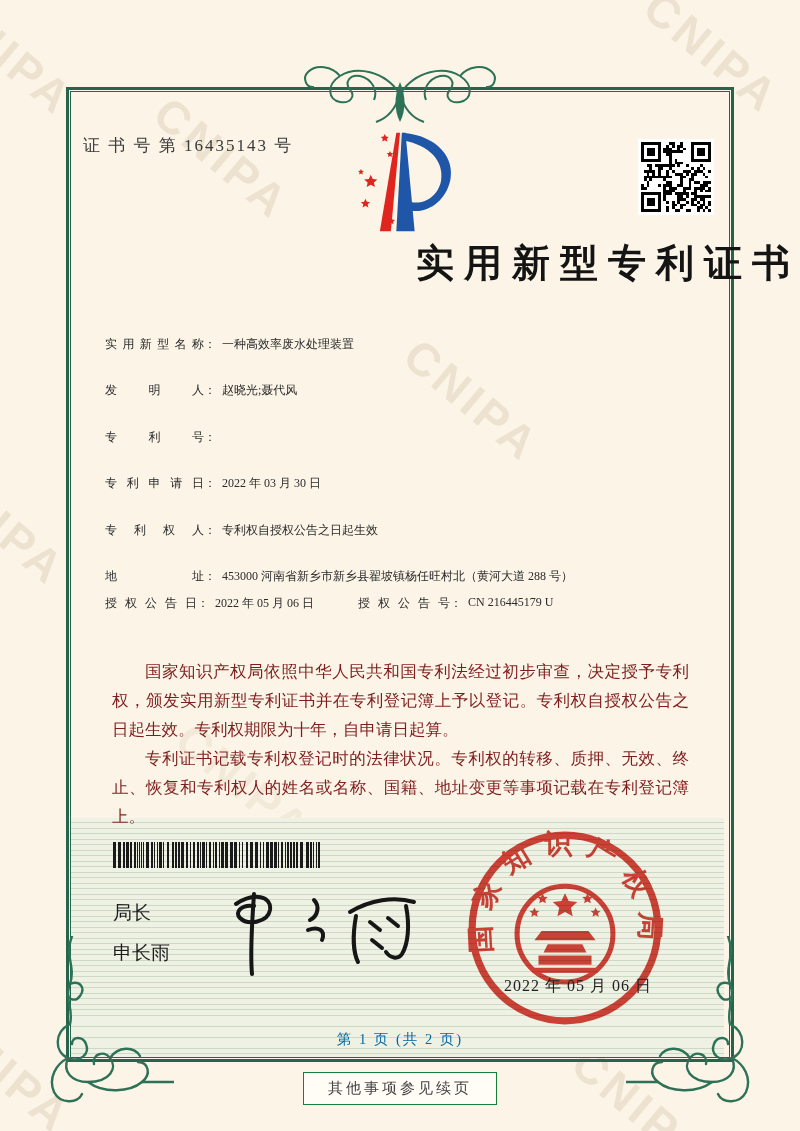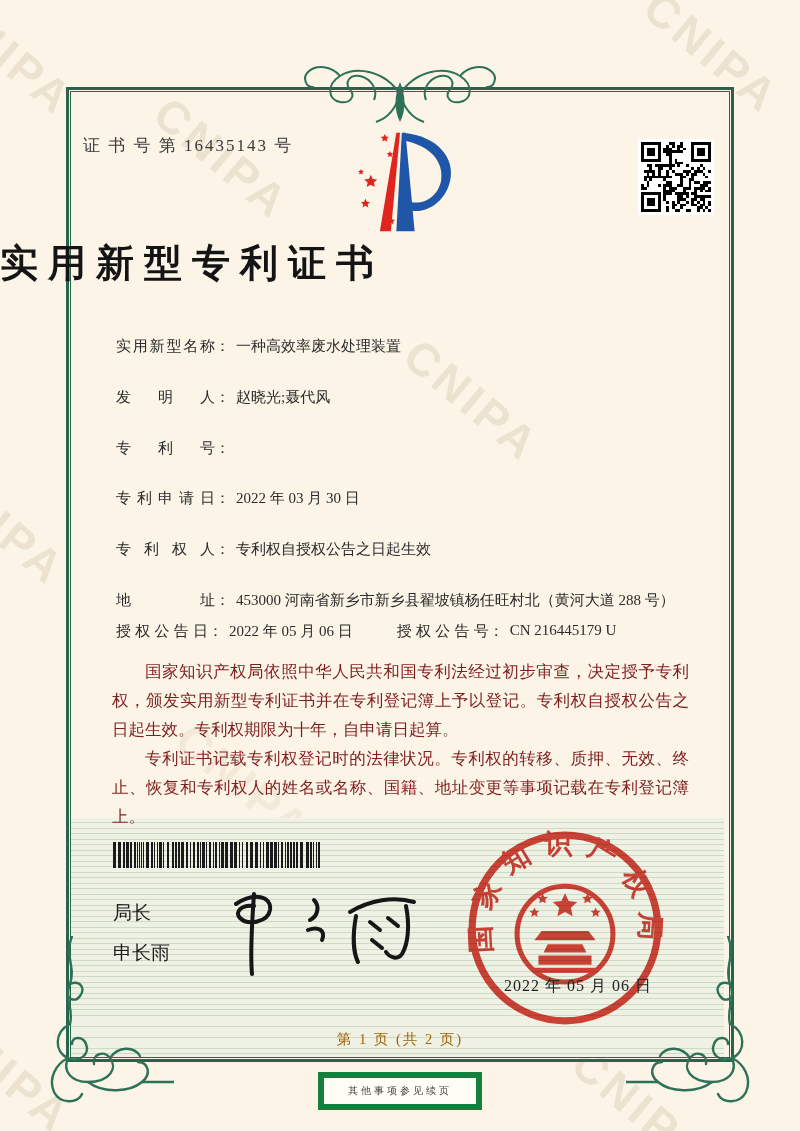--- a/index.html
+++ b/index.html
@@ -34,25 +34,25 @@
       #ccd9c3 4.5px,#ccd9c3 5.5px);
   }
   
   .certno{
     position:absolute;left:83px;top:134px;z-index:2;
     font-size:17px;letter-spacing:2px;color:#3a3a3a;
   }
   .logo{position:absolute;left:336px;top:124px;z-index:2;}
   .qr{position:absolute;left:638px;top:139px;width:76px;height:76px;background:#fff;z-index:2;padding:3px;box-sizing:border-box;}
   .title{
-    position:absolute;left:0;top:238px;width:800px;text-align:left;z-index:2;
+    position:absolute;left:0;top:238px;width:800px;text-align:right;z-index:2;
     font-size:38px;font-weight:bold;letter-spacing:10px;color:#141414;
   }
   
-  .fields{position:absolute;left:116px;top:336px;width:576px;z-index:2;font-size:15px;}
+  .fields{position:absolute;left:105px;top:336px;width:576px;z-index:2;font-size:12px;}
   .row{display:flex;margin-bottom:29px;line-height:1.45;}
   .row:last-child{margin-bottom:0;}
   .lbl{
     flex:none;display:inline-block;width:99px;
     text-align:justify;text-align-last:justify;
   }
   .colon{flex:none;}
   .val{flex:1;margin-left:6px;}
   .grantrow{display:flex;margin-top:-2px;}
   .pair{display:flex;}
@@ -73,26 +73,26 @@
   }
   .signblock div{margin-bottom:14px;}
   .signature{position:absolute;left:218px;top:882px;z-index:2;}
   .seal{position:absolute;left:463px;top:826px;z-index:3;mix-blend-mode:multiply;}
   .sealdate{
     position:absolute;left:504px;top:976px;z-index:4;
     font-size:16px;letter-spacing:1px;color:#222;
   }
   .pagefoot{
     position:absolute;left:0;top:1030px;width:800px;text-align:center;z-index:2;
-    font-size:14.5px;color:#a16207;letter-spacing:2px;
+    font-size:14.5px;color:#0369a1;letter-spacing:2px;
   }
   .notebox{
     position:absolute;left:50%;top:1072px;transform:translateX(-50%);z-index:2;
-    border:6px solid #15803d;background:#fffdf6;padding:6px 24px;
-    font-size:10px;letter-spacing:3px;color:#444;
+    border:1px solid #15803d;background:#fffdf6;padding:6px 24px;
+    font-size:15px;letter-spacing:3px;color:#444;
   }
 </style>
 </head>
 <body>
 
 <div class="wm" style="left:-38px;top:-18px;">CNIPA</div>
 <div class="wm" style="left:178px;top:86px;">CNIPA</div>
 <div class="wm" style="left:668px;top:-20px;">CNIPA</div>
 <div class="wm" style="left:428px;top:328px;">CNIPA</div>
 <div class="wm" style="left:-46px;top:452px;">CNIPA</div>

